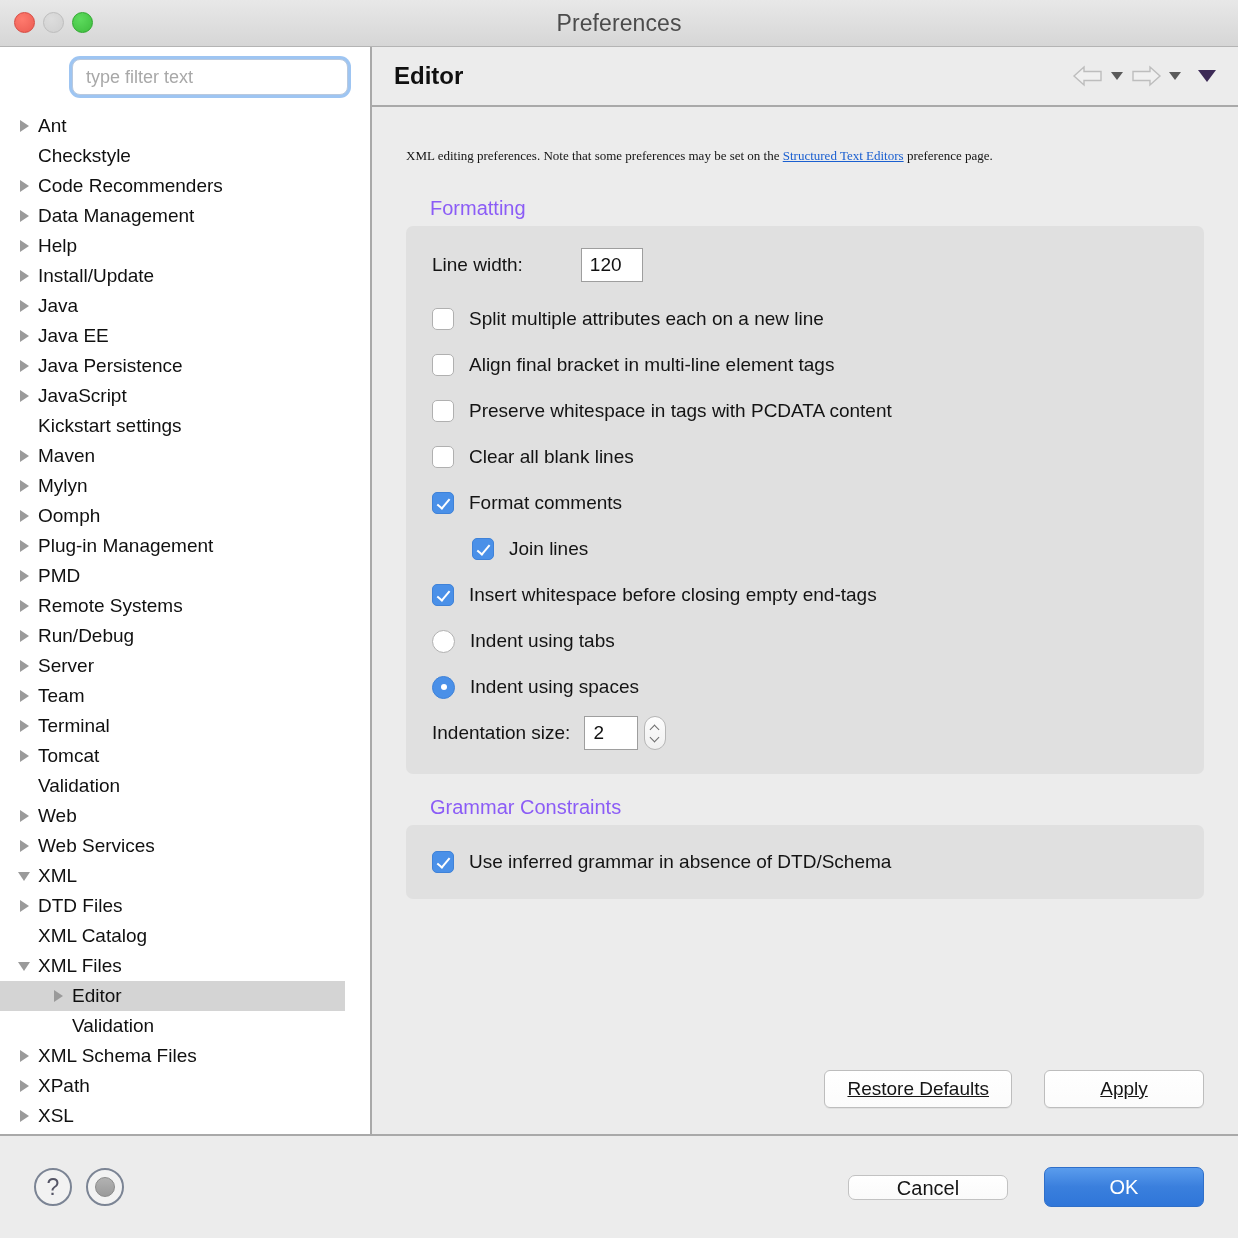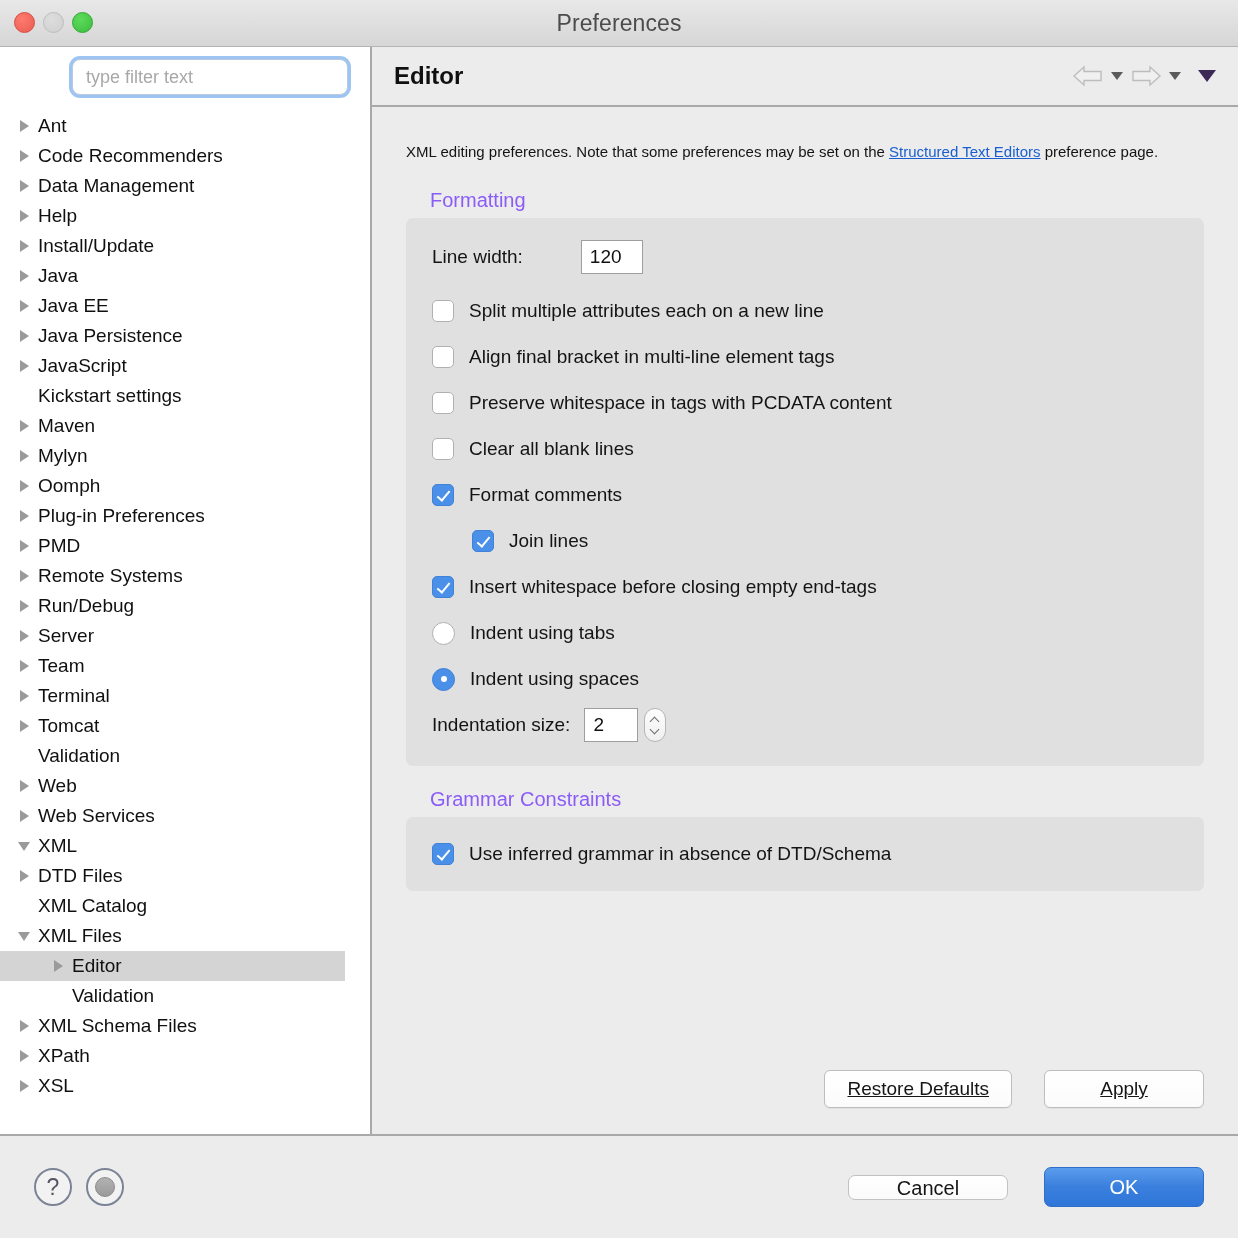--- a/index.html
+++ b/index.html
@@ -187,25 +187,26 @@
 
   .page-body {
     flex: 1 1 auto;
     padding: 24px 34px 0 34px;
     box-sizing: border-box;
     min-height: 0;
     display: flex;
     flex-direction: column;
   }
   .desc {
-    font-size: 15px;
+    font-size: 13px;
     color: #141414;
-    line-height: 30px;
+    line-height: 38px;
     margin: 6px 0 22px 0;
     max-width: 800px;
+    font-family: Liberation Serif, serif;
   }
   .desc a {
     color: #1a5fd0;
     text-decoration: underline;
     cursor: pointer;
   }
 
   .group { margin-bottom: 22px; }
   .group-title {
     font-size: 20px;
@@ -431,20 +432,24 @@
     <div class="left-pane">
       <div class="filter-wrap">
         <input class="filter-input" type="text" placeholder="type filter text" style="">
       </div>
       <div class="tree" id="tree">
           <div class="tree-row ind-0">
             <span class="arrow collapsed"></span>
             <span class="tree-label">Ant</span>
           </div>
           <div class="tree-row ind-0">
+            <span class="arrow none"></span>
+            <span class="tree-label">Checkstyle</span>
+          </div>
+          <div class="tree-row ind-0">
             <span class="arrow collapsed"></span>
             <span class="tree-label">Code Recommenders</span>
           </div>
           <div class="tree-row ind-0">
             <span class="arrow collapsed"></span>
             <span class="tree-label">Data Management</span>
           </div>
           <div class="tree-row ind-0">
             <span class="arrow collapsed"></span>
             <span class="tree-label">Help</span>
@@ -480,21 +485,21 @@
           <div class="tree-row ind-0">
             <span class="arrow collapsed"></span>
             <span class="tree-label">Mylyn</span>
           </div>
           <div class="tree-row ind-0">
             <span class="arrow collapsed"></span>
             <span class="tree-label">Oomph</span>
           </div>
           <div class="tree-row ind-0">
             <span class="arrow collapsed"></span>
-            <span class="tree-label">Plug-in Preferences</span>
+            <span class="tree-label">Plug-in Management</span>
           </div>
           <div class="tree-row ind-0">
             <span class="arrow collapsed"></span>
             <span class="tree-label">PMD</span>
           </div>
           <div class="tree-row ind-0">
             <span class="arrow collapsed"></span>
             <span class="tree-label">Remote Systems</span>
           </div>
           <div class="tree-row ind-0">

